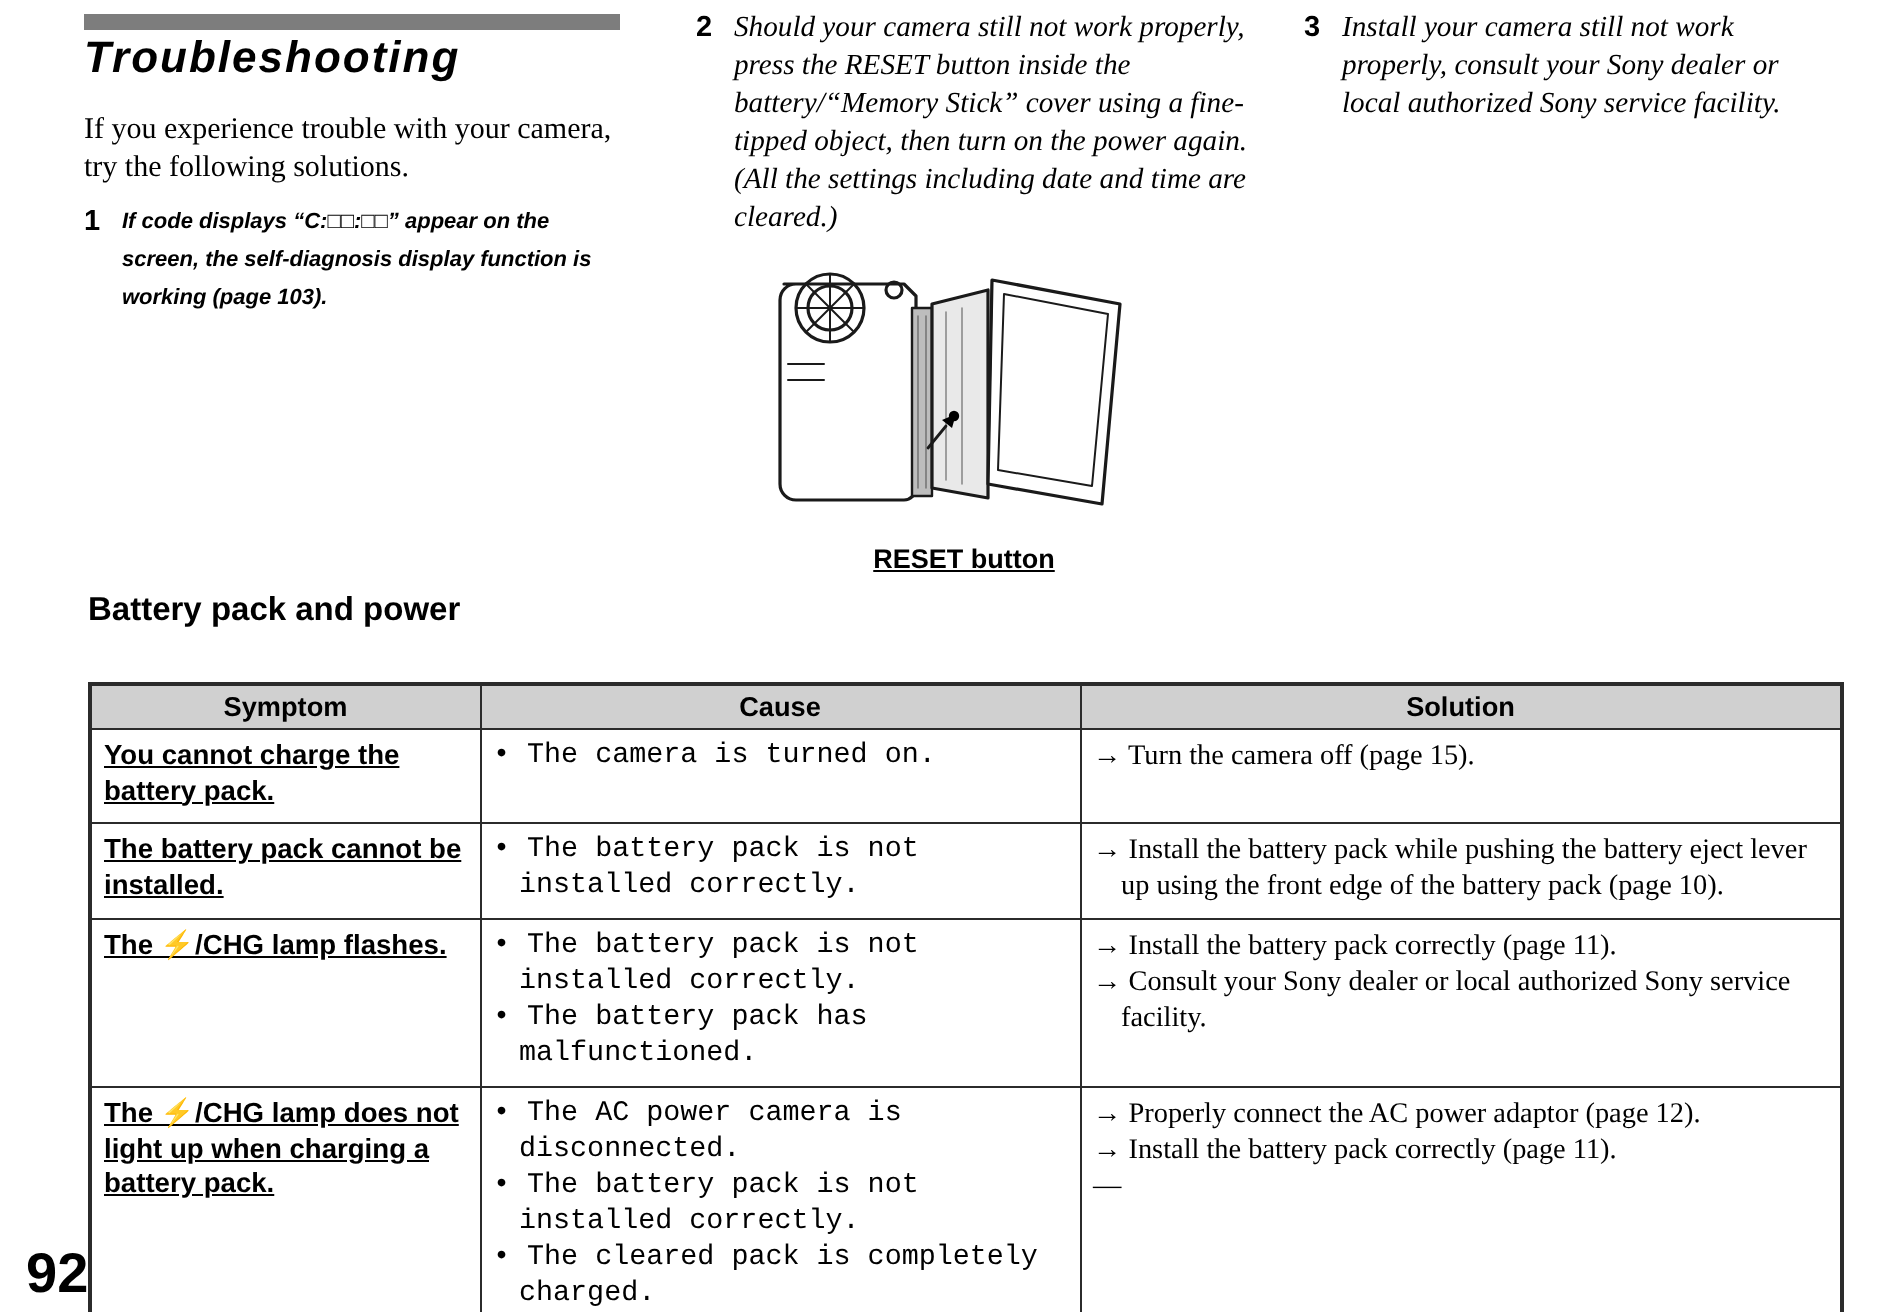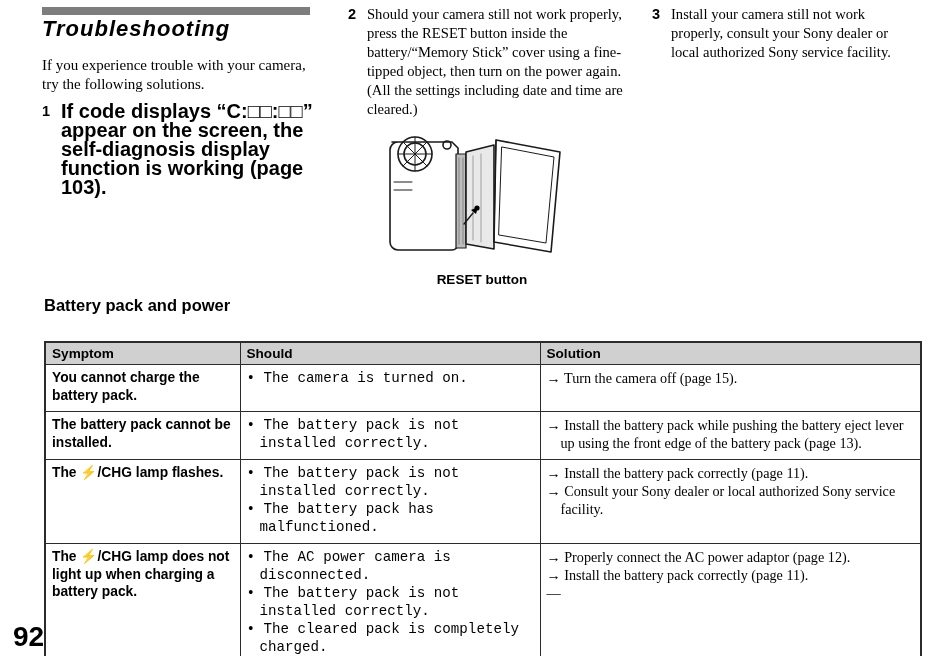--- a/index.html
+++ b/index.html
@@ -10,45 +10,45 @@
   .abs{position:absolute;}
 
   .rule-bar{left:42px;top:7px;width:268px;height:8px;background:#7d7d7d;}
   .doc-title{left:42px;top:16px;font-family:"Liberation Sans",sans-serif;
     font-weight:bold;font-style:italic;font-size:22px;letter-spacing:1px;}
   .intro{left:42px;top:56px;width:272px;font-size:15px;line-height:19px;}
 
   .step{position:absolute;}
   .step-num{position:absolute;left:0;top:1px;font-family:"Liberation Sans",sans-serif;
     font-weight:bold;font-size:14.5px;}
-  .step-body{margin-left:19px;font-size:14.6px;line-height:19px;}
+  .step-body{margin-left:19px;font-size:14.6px;line-height:19px;font-style:italic;}
   .step-bold{font-family:"Liberation Sans",sans-serif;font-weight:bold;
-    font-size:20px;line-height:19px;}
+    font-size:11px;line-height:19px;}
 
   .step-1{left:42px;top:102px;width:272px;}
   .step-2{left:348px;top:5px;width:276px;}
   .step-3{left:652px;top:5px;width:258px;}
 
   .camera-illu{left:368px;top:126px;}
   .illu-caption{left:348px;top:272px;width:268px;text-align:center;
-    font-family:"Liberation Sans",sans-serif;font-weight:bold;font-size:13.5px;}
+    font-family:"Liberation Sans",sans-serif;font-weight:bold;font-size:13.5px;text-decoration:underline;}
 
   .section-title{left:44px;top:296px;font-family:"Liberation Sans",sans-serif;
     font-weight:bold;font-size:16.5px;}
 
   .tbl-wrap{left:44px;top:341px;width:876px;}
   table{border-collapse:collapse;table-layout:fixed;width:876px;
     border:2px solid #2b2b2b;}
   col.c-sym{width:195px;} col.c-cause{width:300px;} col.c-sol{width:381px;}
   th,td{border:1px solid #2b2b2b;vertical-align:top;text-align:left;}
   th{background:#d0d0d0;font-family:"Liberation Sans",sans-serif;
-    font-weight:bold;font-size:13.6px;padding:3px 6px;}
+    font-weight:bold;font-size:13.6px;padding:3px 6px;text-align:center;}
   td{padding:4px 6px 7px 6px;}
   td.sym{font-family:"Liberation Sans",sans-serif;font-weight:bold;
-    font-size:13.8px;line-height:17.5px;}
+    font-size:13.8px;line-height:17.5px;text-decoration:underline;}
   td.cause,td.sol{font-family:"Liberation Serif",serif;font-size:14.2px;line-height:18px;}
   .bullet-line{padding-left:13px;text-indent:-13px;font-family:Liberation Mono, monospace;}
   .bullet-line::before{content:"• ";}
   .sol-line{padding-left:14px;text-indent:-14px;font-family:Liberation Serif, serif;}
 
   .page-num{left:13px;top:621px;font-family:"Liberation Sans",sans-serif;
     font-weight:bold;font-size:28px;}
 </style>
 </head>
 <body>
@@ -114,41 +114,41 @@
 <div class="abs tbl-wrap">
   <table>
     <colgroup>
         <col class="c-sym">
         <col class="c-cause">
         <col class="c-sol">
       </colgroup>
     <thead>
       <tr>
         <th>Symptom</th>
-        <th>Should</th>
+        <th>Cause</th>
         <th>Solution</th>
       </tr>
     </thead>
     <tbody>
         <tr>
           <td class="sym">You cannot charge the battery pack.</td>
           <td class="cause">
             <div class="bullet-line">The camera is turned on.</div>
           </td>
           <td class="sol">
             <div class="sol-line">→ Turn the camera off (page 15).</div>
           </td>
         </tr>
         <tr>
           <td class="sym">The battery pack cannot be installed.</td>
           <td class="cause">
             <div class="bullet-line">The battery pack is not installed correctly.</div>
           </td>
           <td class="sol">
-            <div class="sol-line">→ Install the battery pack while pushing the battery eject lever up using the front edge of the battery pack (page 13).</div>
+            <div class="sol-line">→ Install the battery pack while pushing the battery eject lever up using the front edge of the battery pack (page 10).</div>
           </td>
         </tr>
         <tr>
           <td class="sym">The ⚡/CHG lamp flashes.</td>
           <td class="cause">
             <div class="bullet-line">The battery pack is not installed correctly.</div>
             <div class="bullet-line">The battery pack has malfunctioned.</div>
           </td>
           <td class="sol">
             <div class="sol-line">→ Install the battery pack correctly (page 11).</div>

